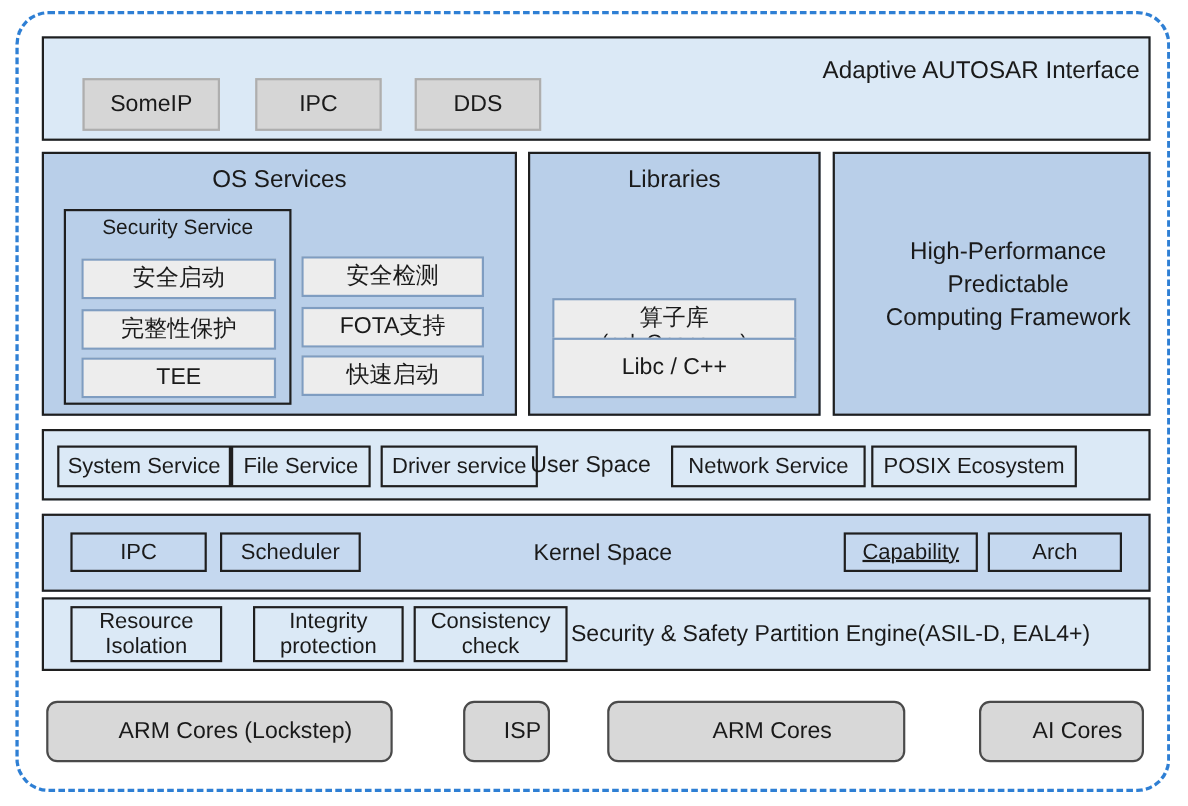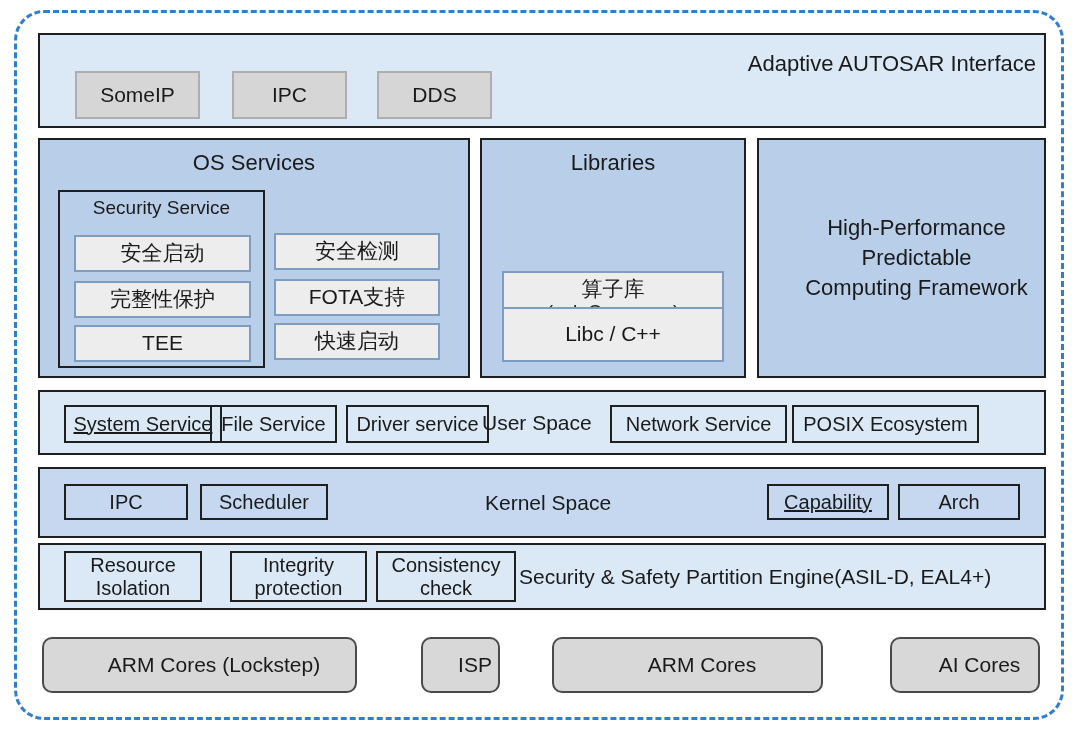--- a/index.html
+++ b/index.html
@@ -122,21 +122,21 @@
     <div class="hpcf-text">
       <div>High-Performance</div>
       <div>Predictable</div>
       <div>Computing Framework</div>
     </div>
   </div>
 
 </div>
 
 <div class="row-box user-row">
-  <div class="line-chip" style="left:24px; top:13px; width:158px; height:38px;text-decoration:underline;">
+  <div class="line-chip" style="left:12px; top:13px; width:158px; height:38px;">
     <span>System Service</span>
   </div>
   <div class="line-chip" style="left:170px; top:13px; width:127px; height:38px;">
     <span>File Service</span>
   </div>
   <div class="line-chip" style="left:306px; top:13px; width:143px; height:38px;">
     <span>Driver service</span>
   </div>
   <div class="row-label" style="left:442px; top:19px;">User Space</div>
   <div class="line-chip" style="left:570px; top:13px; width:177px; height:38px;">

